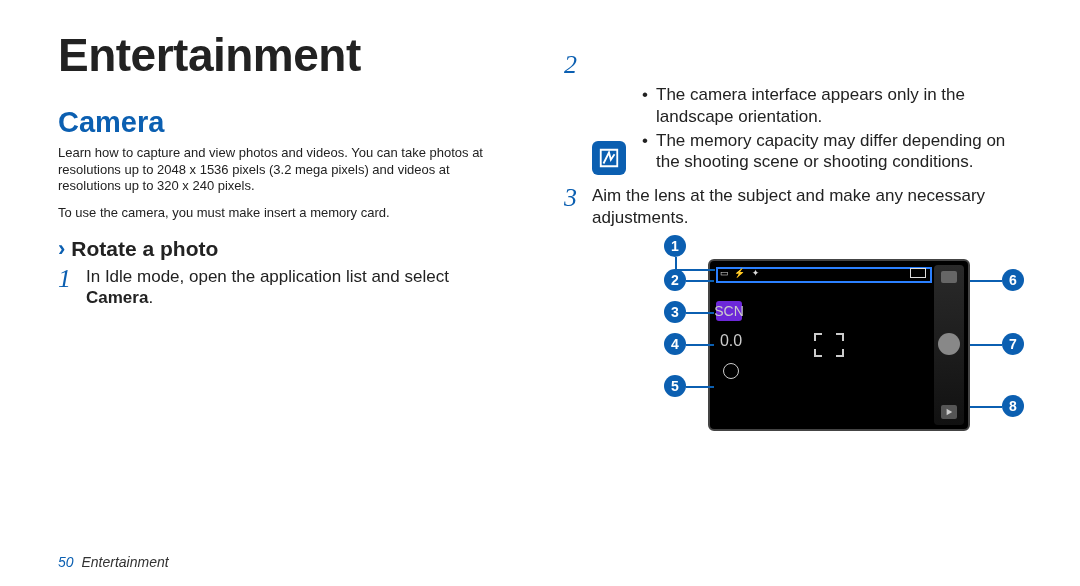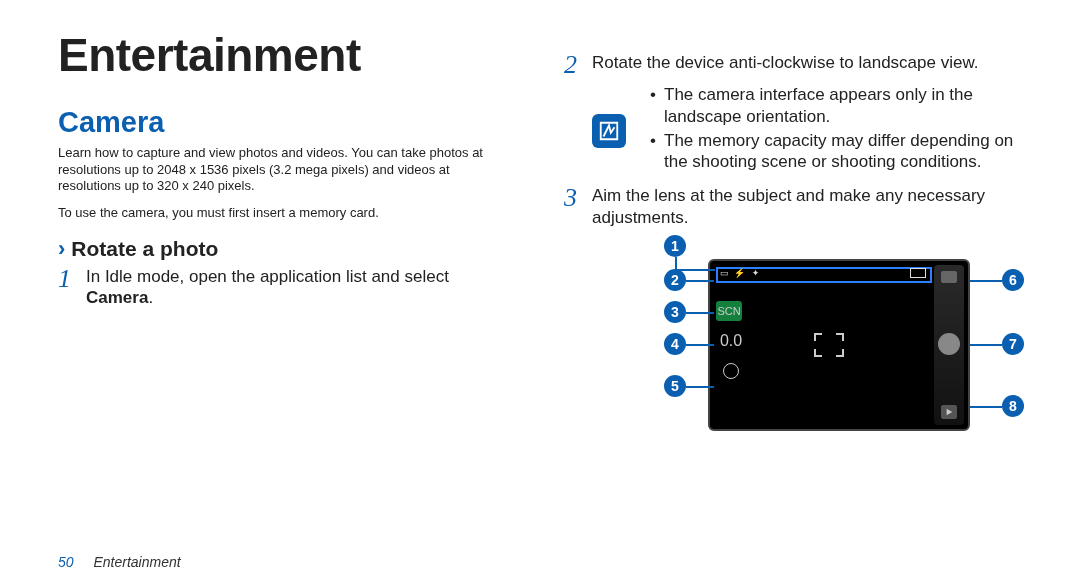--- a/index.html
+++ b/index.html
@@ -68,22 +68,22 @@
     padding-top: 0px;
   }
   .step-body {
     font-size: 17px;
     line-height: 1.28;
     flex: 1;
   }
   .step-body .bold { font-weight: 700; }
   .note-block {
     display: flex;
-    align-items: center;
-    gap: 24px;
+    align-items: flex-end;
+    gap: 16px;
     margin: 4px 0 10px 28px;
   }
   .note-icon {
     width: 34px;
     height: 34px;
     border-radius: 6px;
     background: #0b5fb1;
     flex-shrink: 0;
     display: flex;
     align-items: center;
@@ -148,21 +148,21 @@
     display: flex;
     flex-direction: column;
     gap: 10px;
   }
   .vf-left-item {
     height: 20px;
     color: #ccc;
     font-size: 16px;
     display:flex; align-items:center; justify-content:center;
   }
-  .vf-scn { background:#15803d; border-radius:3px; width:26px; font-size:11px;}
+  .vf-scn { background:#6d28d9; border-radius:3px; width:26px; font-size:14px;}
   .vf-leftcol .gear {
     width: 16px; height:16px; border:1.5px solid #ccc; border-radius:50%;
     position:relative;
   }
   .vf-rightcol {
     position: absolute;
     top: 4px;
     right: 4px;
     width: 30px;
     bottom: 4px;
@@ -202,50 +202,49 @@
     position: absolute;
     bottom: 16px;
     left: 58px;
     font-size: 14px;
     font-style: italic;
     color: #333;
   }
   .footer .pno {
     font-style: italic;
     color: #0b5fb1;
-    margin-right: 16px;
+    margin-right: 4px;
   }
 </style>
 </head>
 <body>
 
 <div class="page">
   <div class="col">
     <h1 class="chapter-title">Entertainment</h1>
     <h2 class="section-title">Camera</h2>
     <p class="body-text">Learn how to capture and view photos and videos. You can take photos at resolutions up to 2048 x 1536 pixels (3.2 mega pixels) and videos at resolutions up to 320 x 240 pixels.</p>
-    <p class="body-text">To use the camera, you must first insert a memory card.</p>
+    <p class="body-text">To use the camera, you must make insert a memory card.</p>
 
     <div class="subheading">
       <span class="chev">›</span>
       <span>Rotate a photo</span>
     </div>
 
     <div class="step">
       <div class="step-num">1</div>
       <div class="step-body">
         <span>In Idle mode, open the application list and select </span><span class="bold">Camera</span><span>.</span>
       </div>
     </div>
   </div>
 
   <div class="col">
     <div class="step" style="margin-top:24px;">
       <div class="step-num">2</div>
-      <div class="step-body">Rotate the device anti-clockwise to landscape view.</div>
     </div>
 
     <div class="note-block">
       <div class="note-icon">
         <svg viewBox="0 0 24 24">
             <path d="M3 3h18v18H3z" fill="none" stroke="#fff" stroke-width="2"></path>
             <path d="M6 18 L12 6 L14 14 L18 8" fill="none" stroke="#fff" stroke-width="2"></path>
           </svg>
       </div>
       <ul class="note-list">

